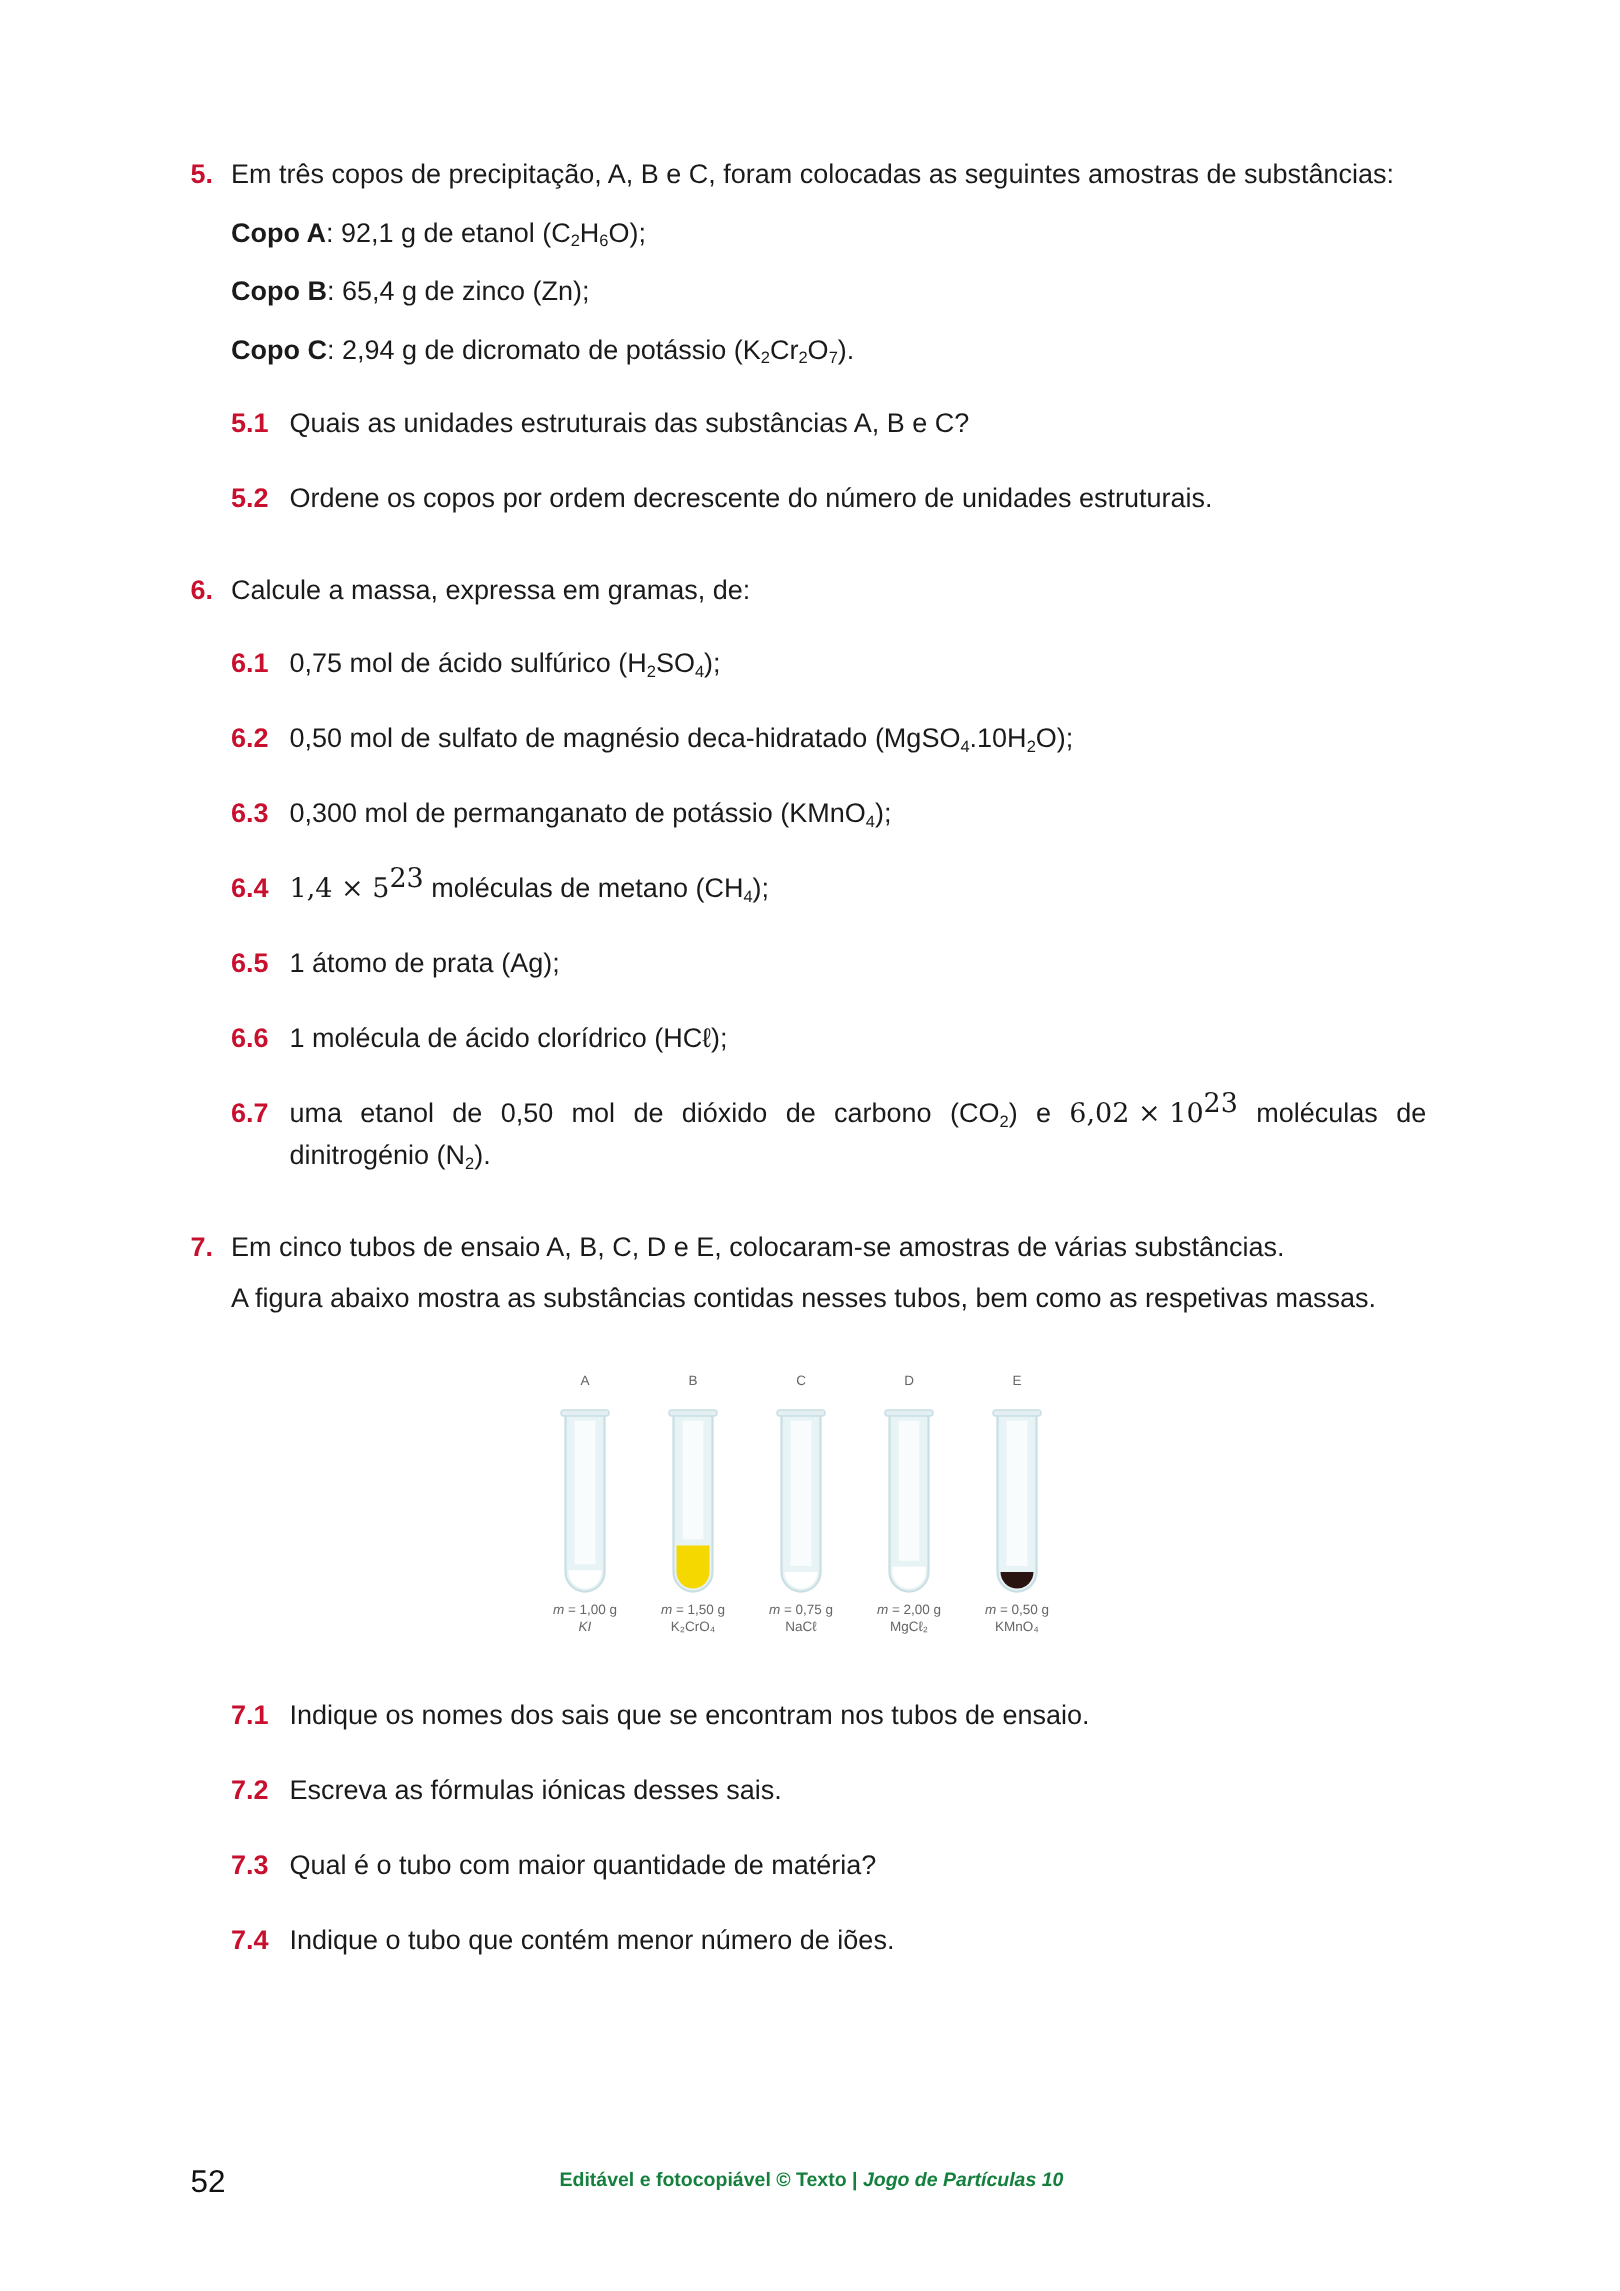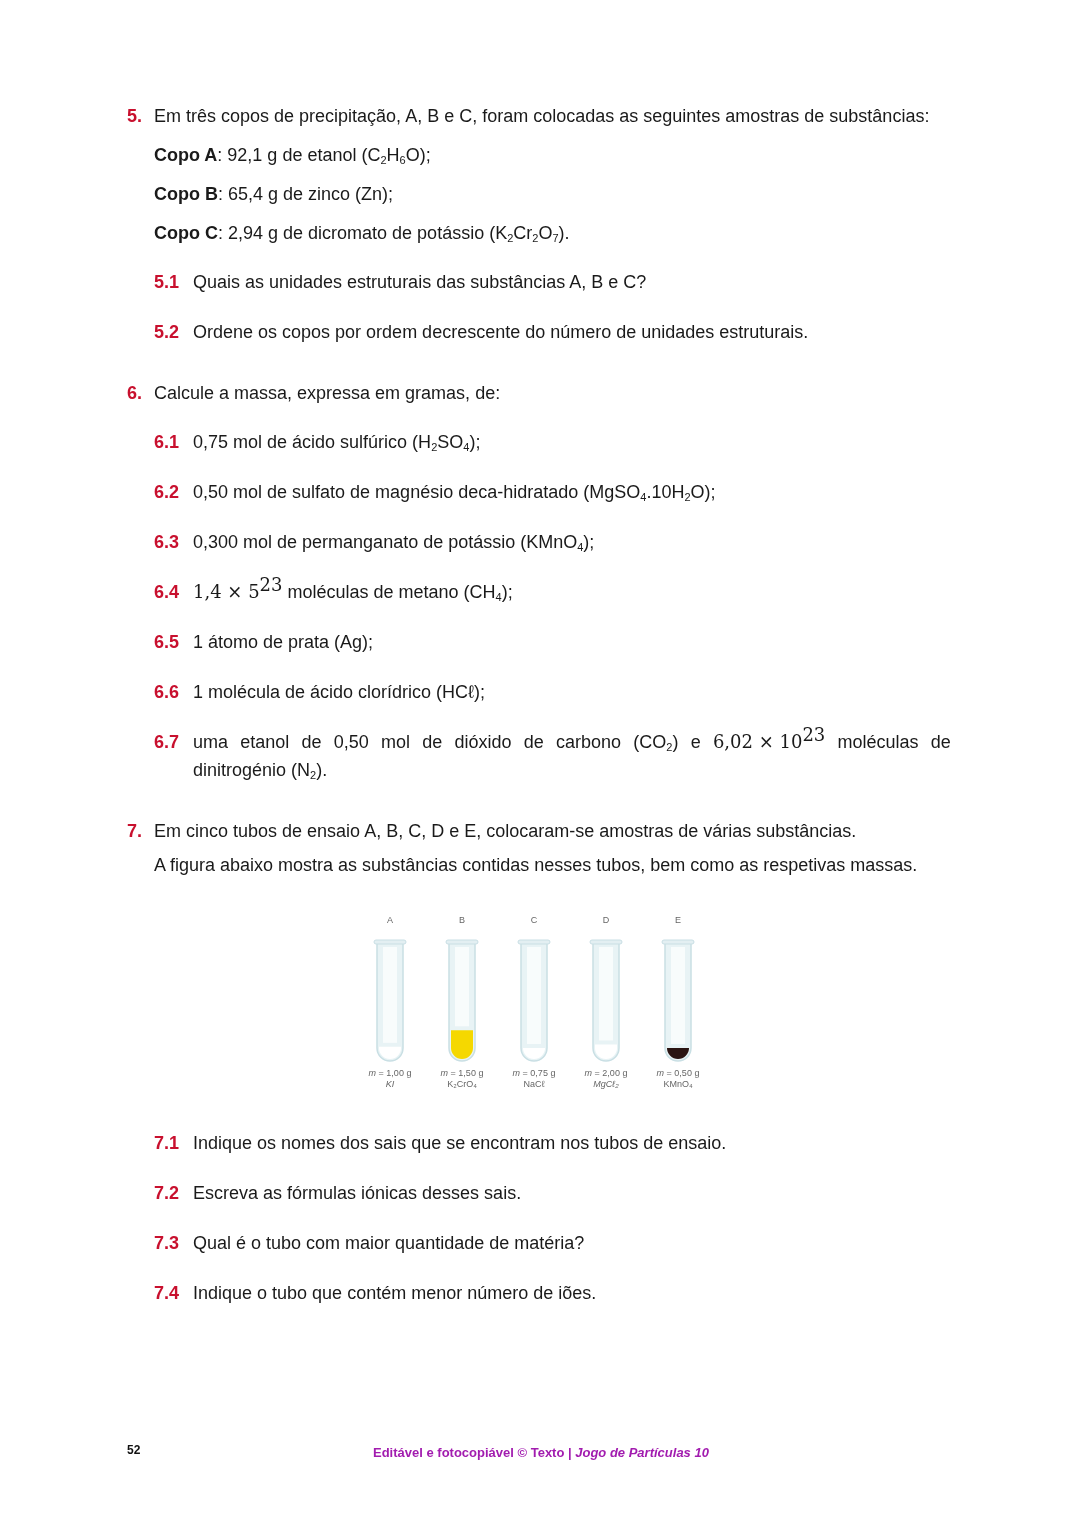--- a/index.html
+++ b/index.html
@@ -18,22 +18,22 @@
   sup { font-size: 12px; vertical-align: 7px; line-height: 0; text-align: center; }
   .justify { width: 758px; display: flex; justify-content: space-between; }
   .figure { position: absolute; left: 355px; top: 915px; width: 370px; height: 185px; }
   .tube { position: absolute; top: 22px; width: 36px; height: 130px; }
   .tube-label { position: absolute; top: 0; width: 36px; text-align: center;
                 font-size: 9px; color: #666; }
   .tube-mass, .tube-formula { position: absolute; width: 80px; text-align: center;
                 font-size: 9px; color: #666; line-height: 10px; }
   .tube-mass { top: 153px; }
   .tube-formula { top: 164px; }
-  .footer-page { position: absolute; left: 127px; top: 1443px; font-size: 12px; font-weight: bold; color: #111; }
-  .footer-text { position: absolute; left: 373px; top: 1445px; font-size: 13px; color: #a21caf; font-weight: bold; }
+  .footer-page { position: absolute; left: 127px; top: 1443px; font-size: 21px; font-weight: normal; color: #111; }
+  .footer-text { position: absolute; left: 373px; top: 1445px; font-size: 13px; color: #15803d; font-weight: bold; }
   .footer-text i { font-style: italic; }
 </style>
 </head>
 <body>
 
 <div class="page">
 
   <div class="line" style="top:105px;left:0;width:1080px;">
     <span class="qnum num">5.</span>
     <span class="qtext">Em três copos de precipitação, A, B e C, foram colocadas as seguintes amostras de substâncias:</span>
@@ -142,21 +142,21 @@
       <div class="tube-mass" style="left: 139px;"><i>m</i> = 0,75 g</div>
       <div class="tube-formula" style="left: 139px;">NaCℓ</div>
       <div class="tube-label" style="left: 233px;">D</div>
       <svg class="tube" width="36" height="130" style="left: 233px;">
         <path d="M5 6 L5 111 A13 13 0 0 0 31 111 L31 6" fill="#e8f3f5" stroke="#c9dfe4" stroke-width="1.5"></path>
         <rect x="11" y="10" width="14" height="93.47999999999999" fill="#ffffff" opacity="0.7"></rect>
         <path d="M7 107.47999999999999 L7 111 A11 11 0 0 0 29 111 L29 107.47999999999999 Z" fill="#ffffff"></path>
         <rect x="2" y="3" width="32" height="4" rx="2" fill="#e3eff2" stroke="#c9dfe4"></rect>
       </svg>
       <div class="tube-mass" style="left: 211px;"><i>m</i> = 2,00 g</div>
-      <div class="tube-formula" style="left: 211px; font-style: italic;">MgCℓ₂</div>
+      <div class="tube-formula" style="left: 211px;">MgCℓ₂</div>
       <div class="tube-label" style="left: 305px;">E</div>
       <svg class="tube" width="36" height="130" style="left: 305px;">
         <path d="M5 6 L5 111 A13 13 0 0 0 31 111 L31 6" fill="#e8f3f5" stroke="#c9dfe4" stroke-width="1.5"></path>
         <rect x="11" y="10" width="14" height="97" fill="#ffffff" opacity="0.7"></rect>
         <path d="M7 111 L7 111 A11 11 0 0 0 29 111 L29 111 Z" fill="#2a1412"></path>
         <rect x="2" y="3" width="32" height="4" rx="2" fill="#e3eff2" stroke="#c9dfe4"></rect>
       </svg>
       <div class="tube-mass" style="left: 283px;"><i>m</i> = 0,50 g</div>
       <div class="tube-formula" style="left: 283px;">KMnO₄</div>
     </div>

